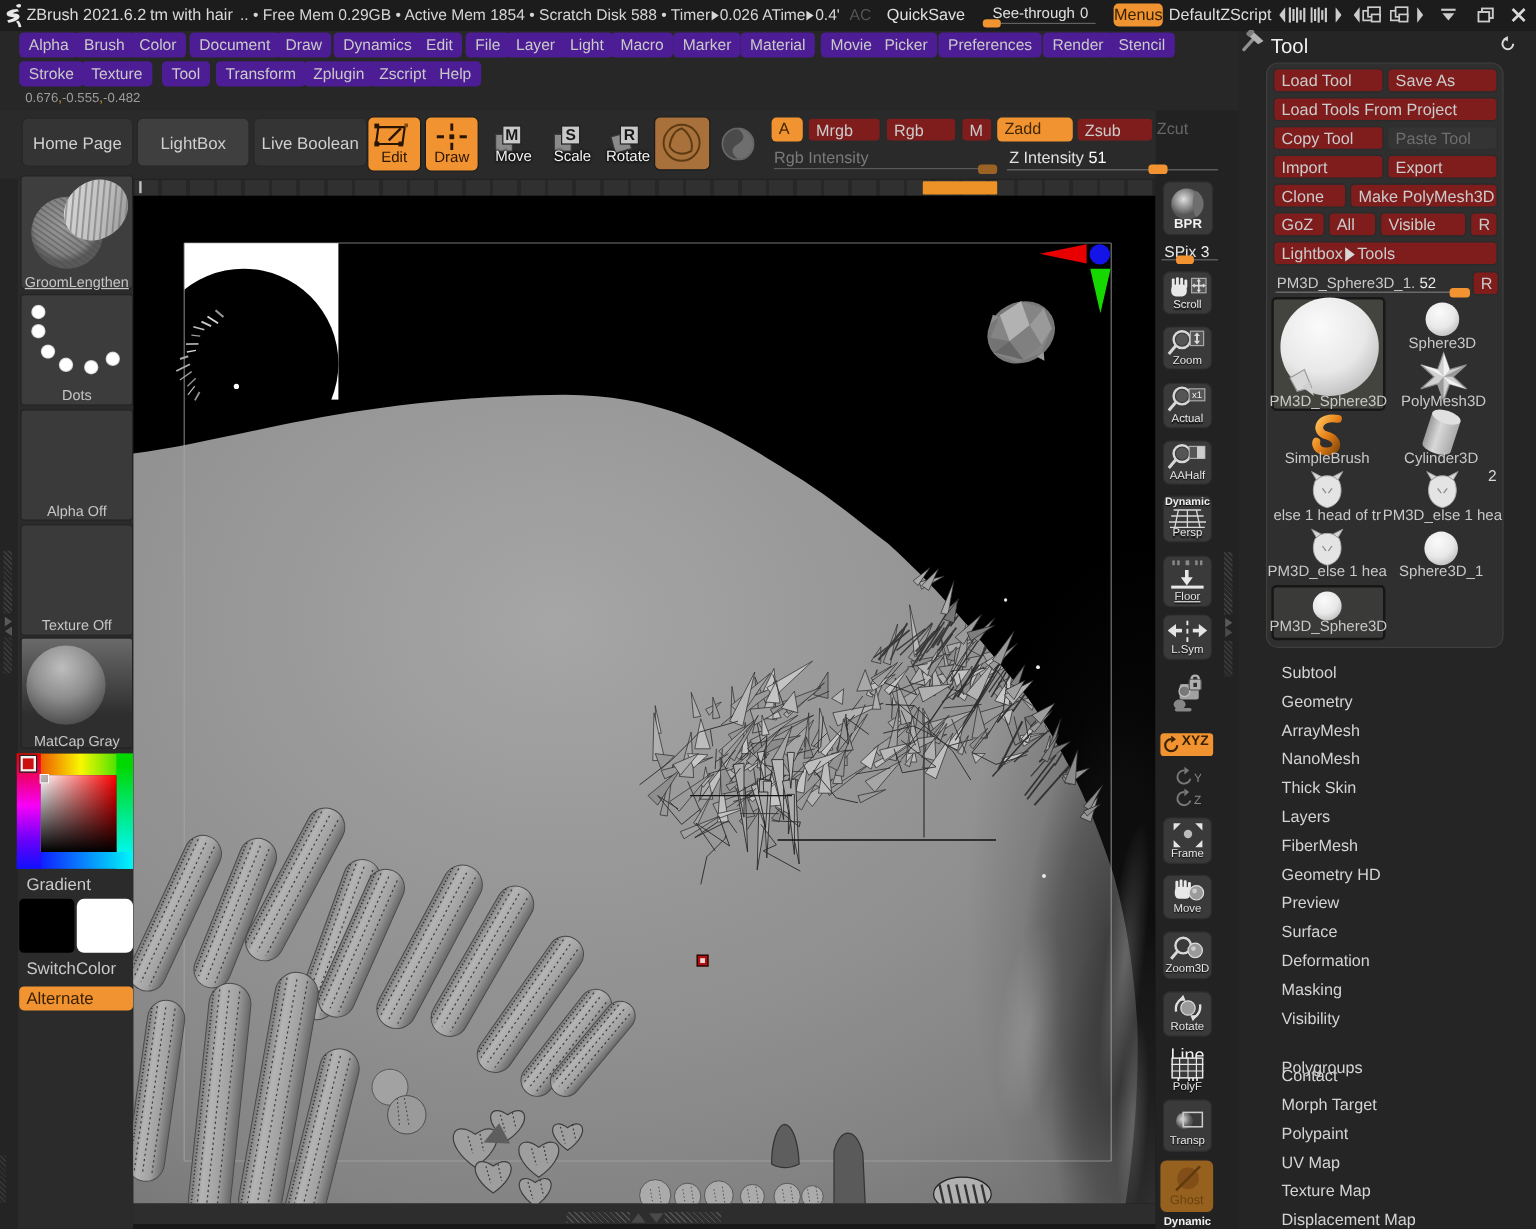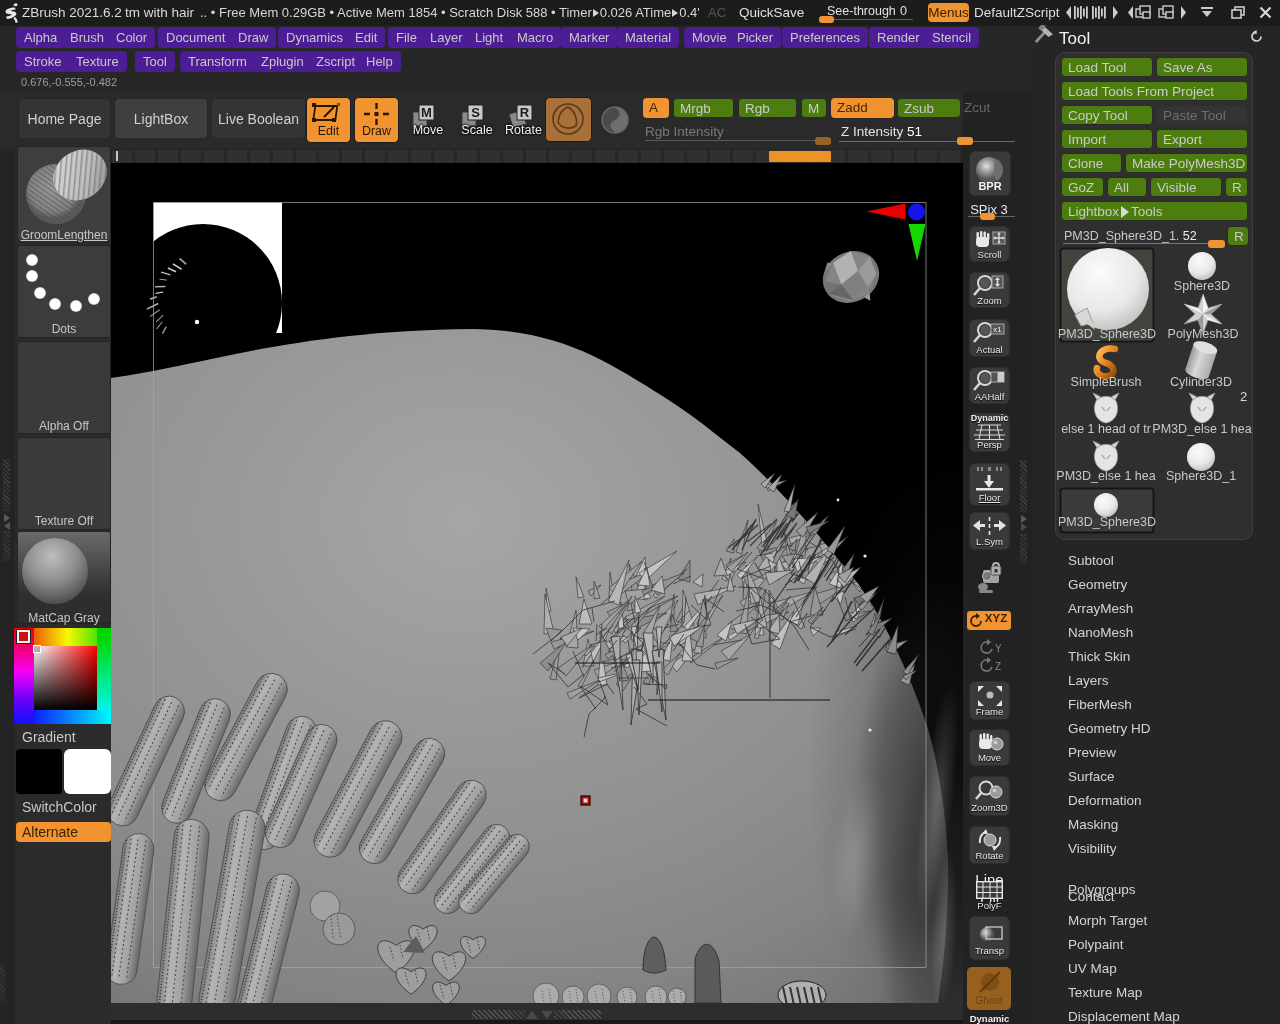--- a/index.html
+++ b/index.html
@@ -1,21 +1,21 @@
 <!DOCTYPE html>
 <html><head><meta charset="utf-8"><style>
 *{margin:0;padding:0;box-sizing:border-box;}
 html,body{width:1280px;height:1024px;overflow:hidden;background:#262626;
 font-family:"Liberation Sans",sans-serif;}
 div{position:absolute;}
 .mb{background:#4c1d95;border-radius:4px;color:#c9c9c9;font-size:13px;
 line-height:21px;text-align:center;padding:0 8px;height:21px;}
 .sb{background:#343434;border-radius:5px;color:#d0d0d0;font-size:14px;
 line-height:41px;text-align:center;height:41px;border:1px solid #272727;}
-.tb{background:#4d7c0f;border-radius:4px;color:#cbcbcb;font-size:13.5px;
+.tb{background:#7f1d1d;border-radius:4px;color:#cbcbcb;font-size:13.5px;
 line-height:19px;height:20px;padding:0 6px;border:1px solid #2a2a2a;white-space:nowrap;overflow:hidden;}
 .tbd{background:#343434;border-radius:4px;color:#6e6e6e;font-size:13.5px;
 line-height:19px;height:20px;padding:0 6px;border:1px solid #2e2e2e;white-space:nowrap;overflow:hidden;}
 .ob{background:#f09330;border-radius:4px;color:#442800;font-size:13.5px;
 line-height:20px;height:20px;padding:0 6px;}
 .rb{background:#3a3a3a;border-radius:6px;border:1px solid #2d2d2d;}
 .rl{color:#e8e8e8;font-size:9.5px;text-align:center;width:41px;
 text-shadow:0 1px 1px #000;}
 .th{color:#c6c6c6;font-size:12px;text-align:center;white-space:nowrap;}
 .li{color:#d4d4d4;font-size:13.5px;}

